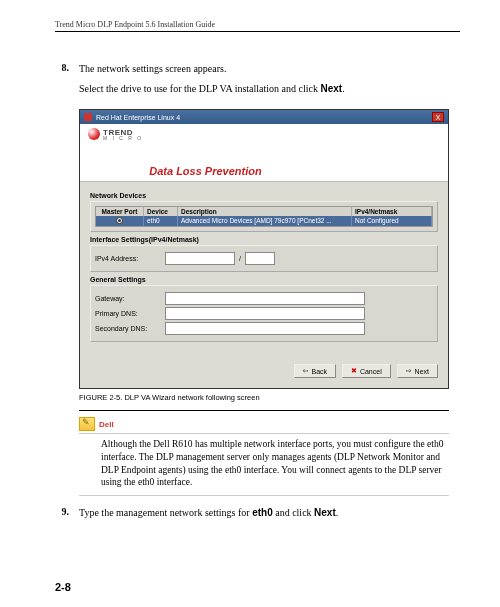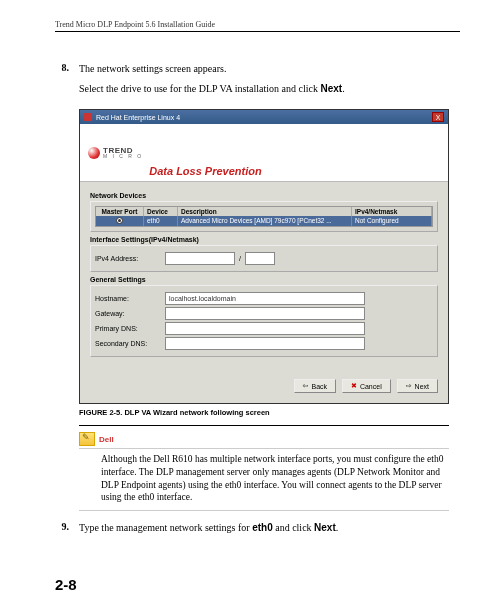--- a/index.html
+++ b/index.html
@@ -17,21 +17,21 @@
     font-size: 8px;
     color: #333;
     border-bottom: 1.5px solid #000;
     padding-bottom: 2px;
     margin-bottom: 30px;
   }
   .step { display: flex; gap: 10px; margin-bottom: 6px; }
   .step-num { font-weight: bold; min-width: 14px; text-align: right; }
   .step-body { flex: 1; }
   .para { margin-bottom: 6px; line-height: 1.35; }
-  .bold { font-weight: bold; }
+  .bold { font-weight: normal; }
   .sans-bold { font-family: Arial, sans-serif; font-weight: bold; }
 
   
   .shot {
     width: 370px;
     margin: 8px 0 4px 24px;
     border: 1px solid #333;
     background: #dcdcd4;
     font-family: Arial, sans-serif;
     font-size: 7px;
@@ -44,21 +44,21 @@
     align-items: center;
     padding: 0 4px;
     justify-content: space-between;
   }
   .title-left { display: flex; align-items: center; gap: 4px; }
   .rh-icon { width: 8px; height: 8px; background: #c33; border-radius: 1px; }
   .close-x { background:#c0392b; color:#fff; width:12px; height:10px; display:flex; align-items:center; justify-content:center; font-size:7px; border:1px solid #900; }
   .brand-row {
     background: #fff;
     display: flex;
-    align-items: center;
+    align-items: flex-start;
     gap: 6px;
     padding: 4px 8px;
     border-bottom: 1px solid #bbb;
   }
   .trend-logo { display:flex; align-items:center; gap:3px; }
   .trend-ball { width:12px; height:12px; border-radius:50%; background: radial-gradient(circle at 30% 30%, #fff, #e03030 60%, #a01010); }
   .trend-text { font-size:8px; font-weight:bold; color:#444; letter-spacing:0.5px; }
   .trend-sub { font-size:5px; color:#666; letter-spacing:2px; line-height:0.7; }
   .dlp-title { color:#c62020; font-weight:bold; font-size:11px; font-style:italic;margin-top:37px; }
   .panel-body { padding: 6px 10px 10px 10px; }
@@ -97,21 +97,21 @@
   .note-wrap { margin: 0 0 0 24px; width:370px; }
   .note-head { display:flex; align-items:center; gap:4px; border-bottom:1px solid #ccc; padding-bottom:2px; }
   .note-icon {
     width:16px; height:14px; background: linear-gradient(#ffe27a,#f5c33b);
     border:1px solid #d9a500; position:relative;
   }
   .note-icon::after { content:"✎"; color:#7a5c00; font-size:9px; position:absolute; left:2px; top:-1px; }
   .note-label { font-family: Arial, sans-serif; font-weight:bold; color:#c33; font-size:8px; }
   .note-body { font-size:9.5px; line-height:1.35; padding:4px 0 6px 22px; border-bottom:1px solid #ccc; }
 
-  .page-num { position:absolute; bottom:14px; left:55px; font-family: Arial, sans-serif; font-weight:bold; font-size:15px;margin-top:22px; }
+  .page-num { position:absolute; bottom:14px; left:55px; font-family: Arial, sans-serif; font-weight:bold; font-size:11px;margin-top:22px; }
 </style>
 </head>
 <body>
 
 <div class="running-head">Trend Micro DLP Endpoint 5.6 Installation Guide</div>
 
 <div class="step">
   <div class="step-num">8.</div>
   <div class="step-body">
     <p class="para">The network settings screen appears.</p>
@@ -164,24 +164,20 @@
         <span class="lbl">IPv4 Address:</span>
         <input class="txt short" value="" style="">
         <span style="margin:0 4px">/</span>
         <input class="txt mid" value="" style="">
       </div>
     </div>
 
     <div class="section-h">General Settings</div>
     <div class="raised">
       <div class="form-row">
-        <span class="lbl">Hostname:</span>
-        <input class="txt long" value="localhost.localdomain" style="">
-      </div>
-      <div class="form-row">
         <span class="lbl">Gateway:</span>
         <input class="txt long" value="" style="">
       </div>
       <div class="form-row">
         <span class="lbl">Primary DNS:</span>
         <input class="txt long" value="" style="">
       </div>
       <div class="form-row">
         <span class="lbl">Secondary DNS:</span>
         <input class="txt long" value="" style="">

